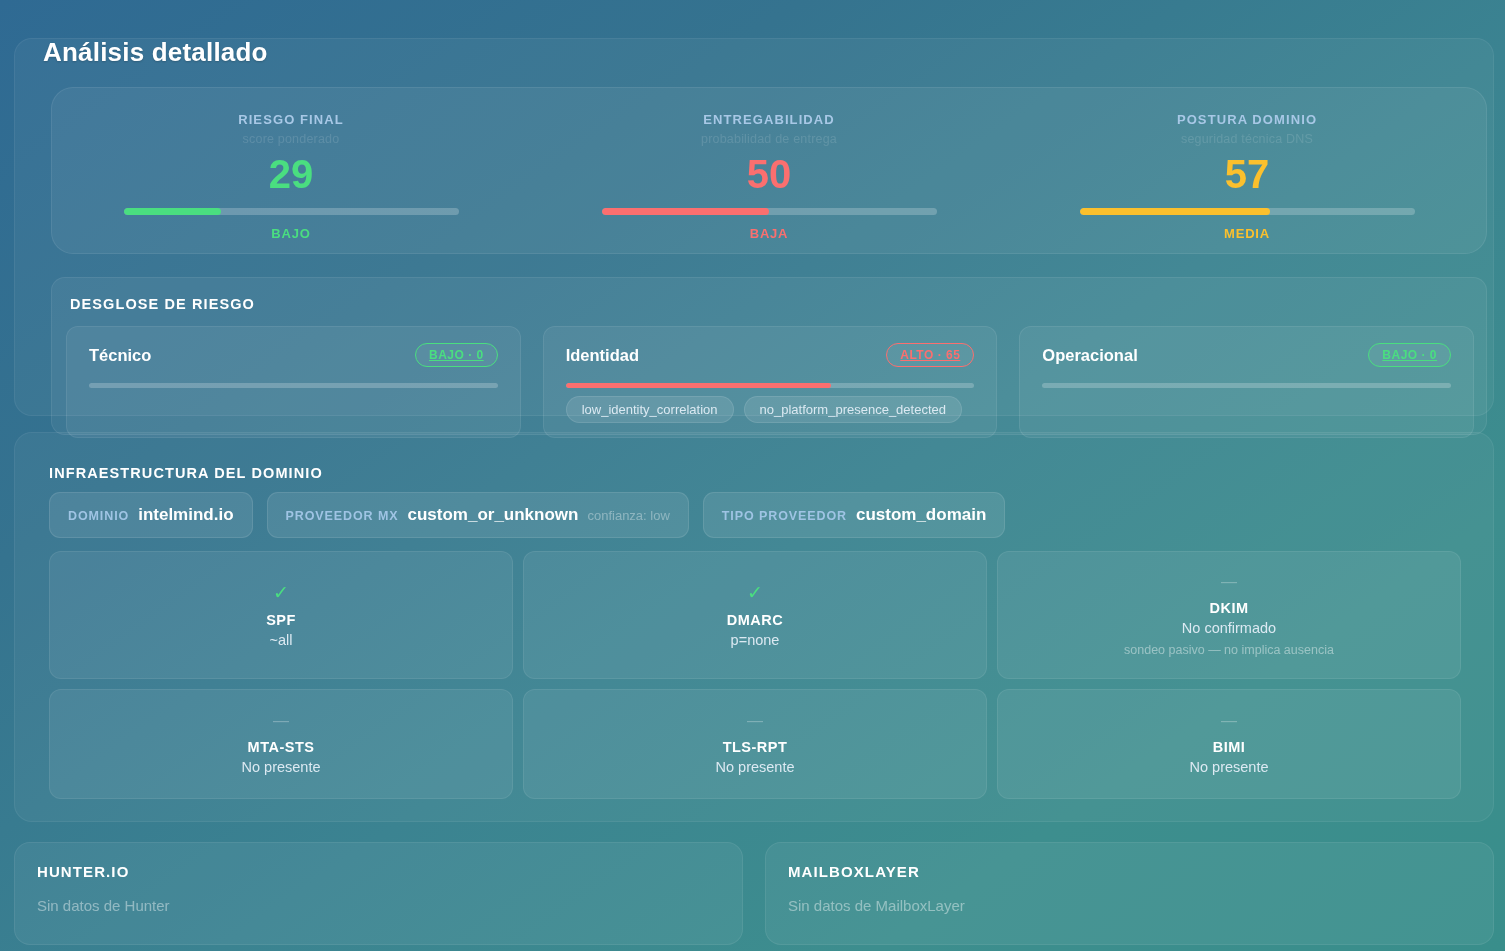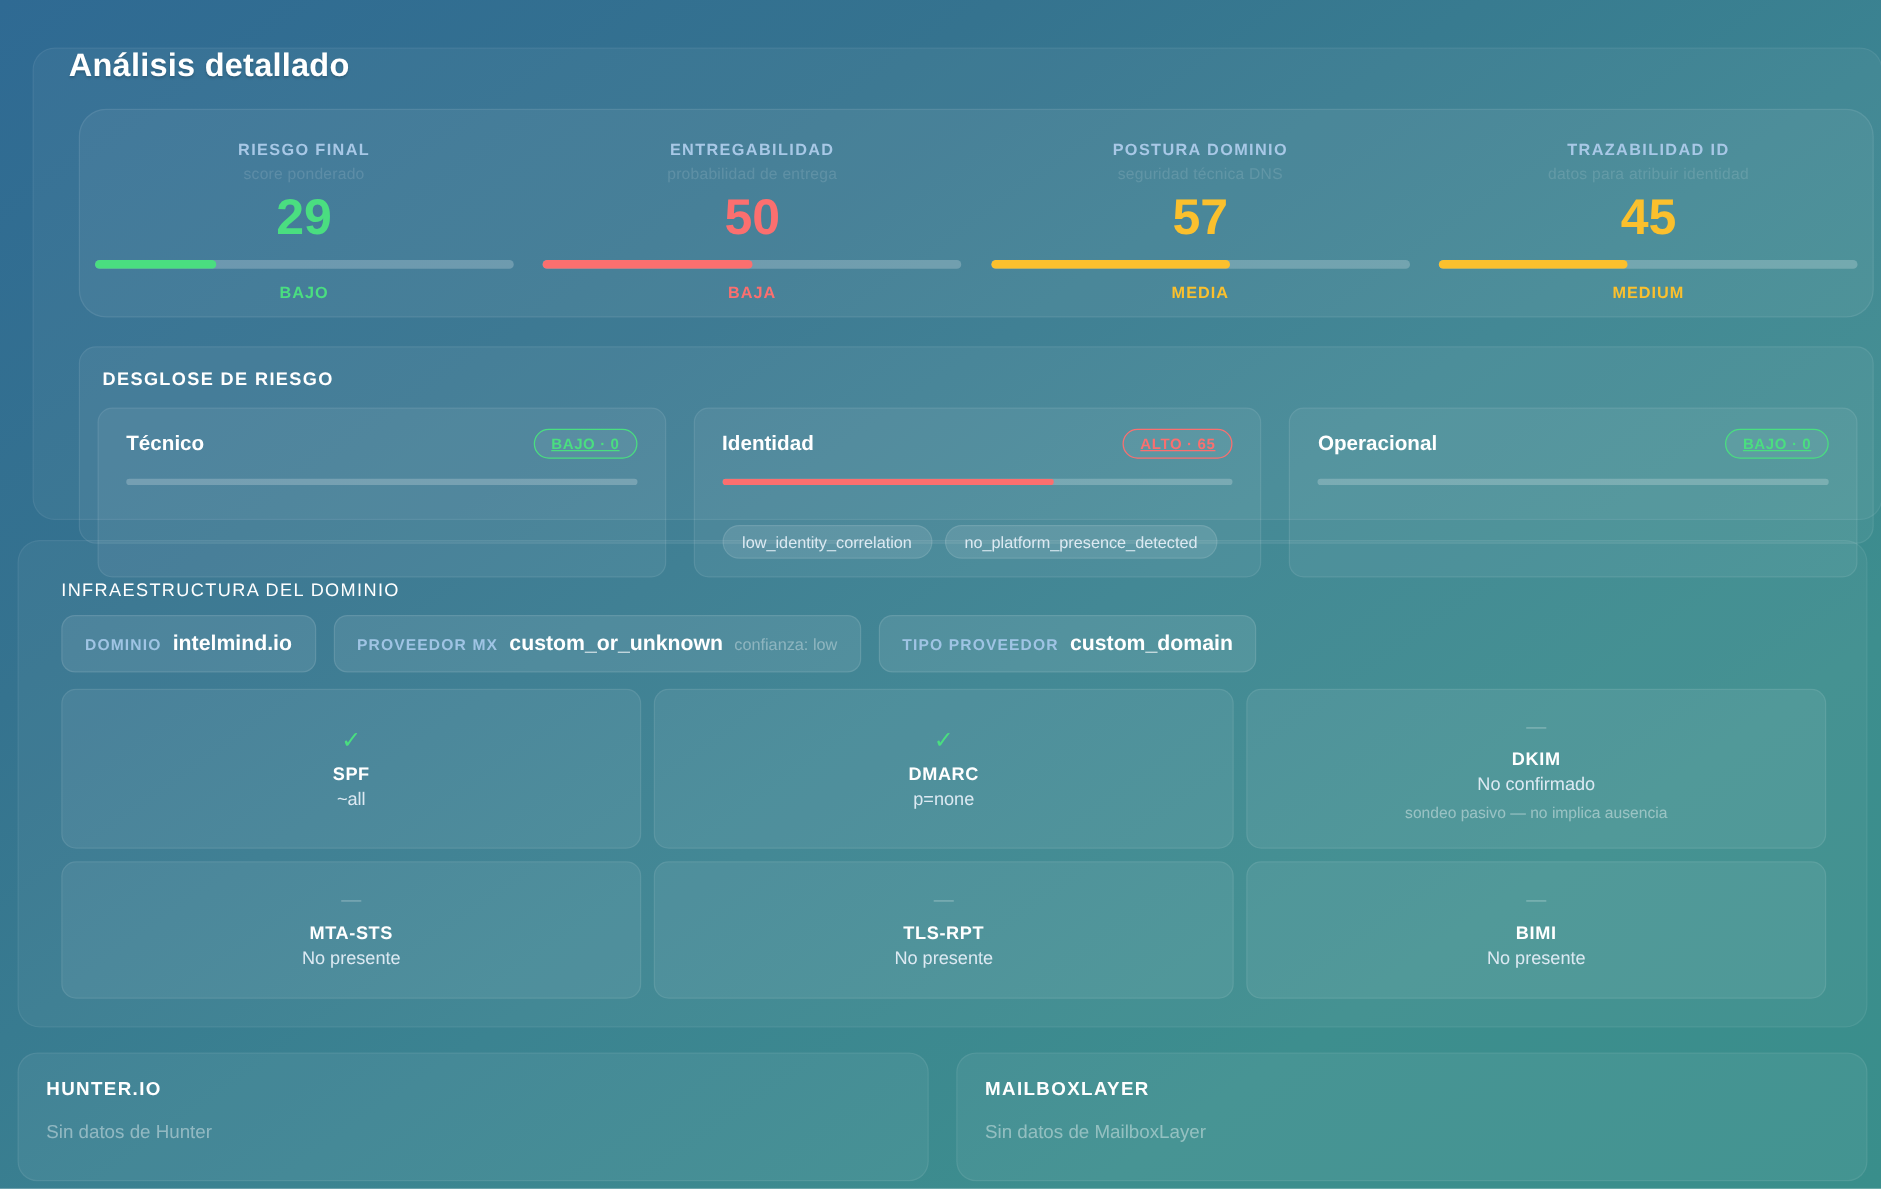--- a/index.html
+++ b/index.html
@@ -16,21 +16,21 @@
 
   .page { position: relative; width: 1505px; height: 951px; }
 
   
   .section-outer {
     position: absolute;
     background: rgba(255,255,255,0.045);
     border-radius: 18px;
     border: 1px solid rgba(255,255,255,0.06);
   }
-  #scores-section { left: 26px; top: 38px; width: 1480px; height: 378px; padding-left: 26px; }
+  #scores-section { left: 14px; top: 38px; width: 1480px; height: 378px; padding-left: 26px; }
   #infra-section  { left: 14px; top: 432px; width: 1480px; height: 390px; }
 
   .page-title {
     position: absolute;
     left: 28px; top: -2px;
     font-size: 26px; font-weight: 700;
     letter-spacing: .2px;
     color: #ffffff;
     text-shadow: 0 1px 2px rgba(0,0,0,.18);
   }
@@ -111,34 +111,34 @@
     border: 1px solid currentColor;
     background: rgba(255,255,255,0.05);
     text-decoration: underline;
   }
   .risk-bar {
     margin-top: 16px; height: 5px; border-radius: 5px;
     background: rgba(255,255,255,0.22);
     overflow: hidden;
   }
   .risk-bar-fill { height: 100%; border-radius: 5px; }
-  .risk-tags { display: flex; gap: 10px; margin-top: 32px; flex-wrap: wrap; }
+  .risk-tags { display: flex; gap: 10px; margin-top: 8px; flex-wrap: wrap; }
   .tag {
     font-size: 13px;
     color: #dbe9f2;
     background: rgba(255,255,255,0.10);
     border: 1px solid rgba(255,255,255,0.10);
     border-radius: 999px;
     padding: 5px 15px;
   }
 
   
   .infra-title {
     position: absolute; left: 34px; top: 32px;
-    font-size: 14.5px; font-weight: 400; letter-spacing: 1.1px;
+    font-size: 14.5px; font-weight: 700; letter-spacing: 1.1px;
     text-transform: uppercase;
   }
   .chips {
     position: absolute; left: 34px; top: 59px;
     display: flex; gap: 14px;
   }
   .chip {
     background: rgba(255,255,255,0.085);
     border: 1px solid rgba(255,255,255,0.10);
     border-radius: 11px;
@@ -231,29 +231,20 @@
         </div>
         <div class="kpi">
           <div class="kpi-label">POSTURA DOMINIO</div>
           <div class="kpi-sub">seguridad técnica DNS</div>
           <div class="kpi-value" style="color: rgb(251, 192, 45);">57</div>
           <div class="kpi-bar">
             <div class="kpi-bar-fill" style="width: 57%; background: rgb(251, 192, 45);"></div>
           </div>
           <div class="kpi-state" style="color: rgb(251, 192, 45);">MEDIA</div>
         </div>
-        <div class="kpi">
-          <div class="kpi-label">TRAZABILIDAD ID</div>
-          <div class="kpi-sub">datos para atribuir identidad</div>
-          <div class="kpi-value" style="color: rgb(251, 192, 45);">45</div>
-          <div class="kpi-bar">
-            <div class="kpi-bar-fill" style="width: 45%; background: rgb(251, 192, 45);"></div>
-          </div>
-          <div class="kpi-state" style="color: rgb(251, 192, 45);">MEDIUM</div>
-        </div>
       </div>
 
     <div class="breakdown">
       <div class="breakdown-title">DESGLOSE DE RIESGO</div>
       <div class="breakdown-grid" id="breakdown-grid">
           <div class="risk-card">
             <div class="risk-head">
               <span class="risk-name">Técnico</span>
               <span class="risk-badge" style="color: rgb(74, 222, 128);">BAJO · 0</span>
             </div>

